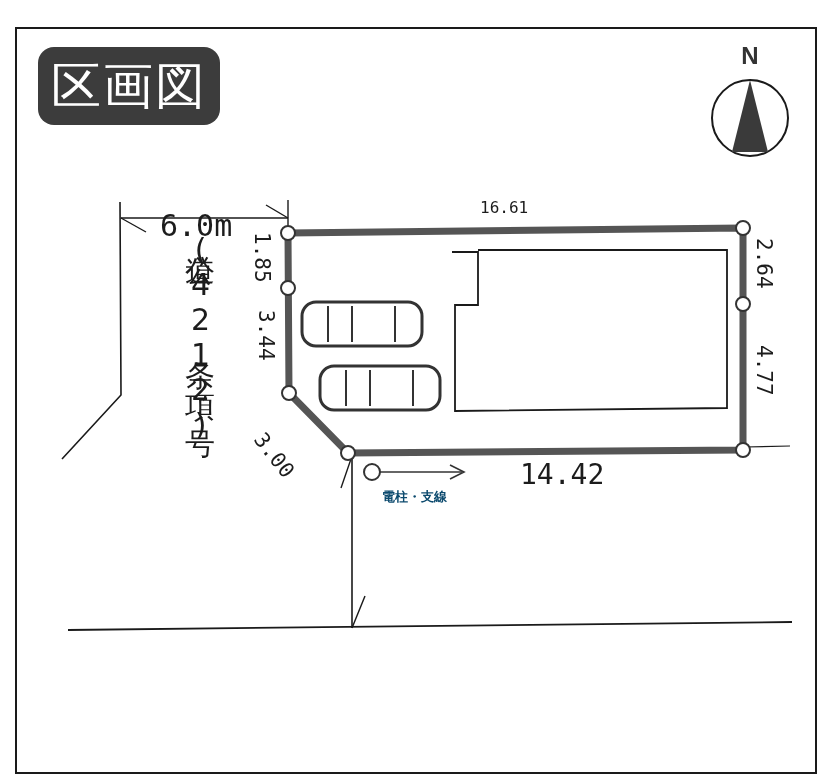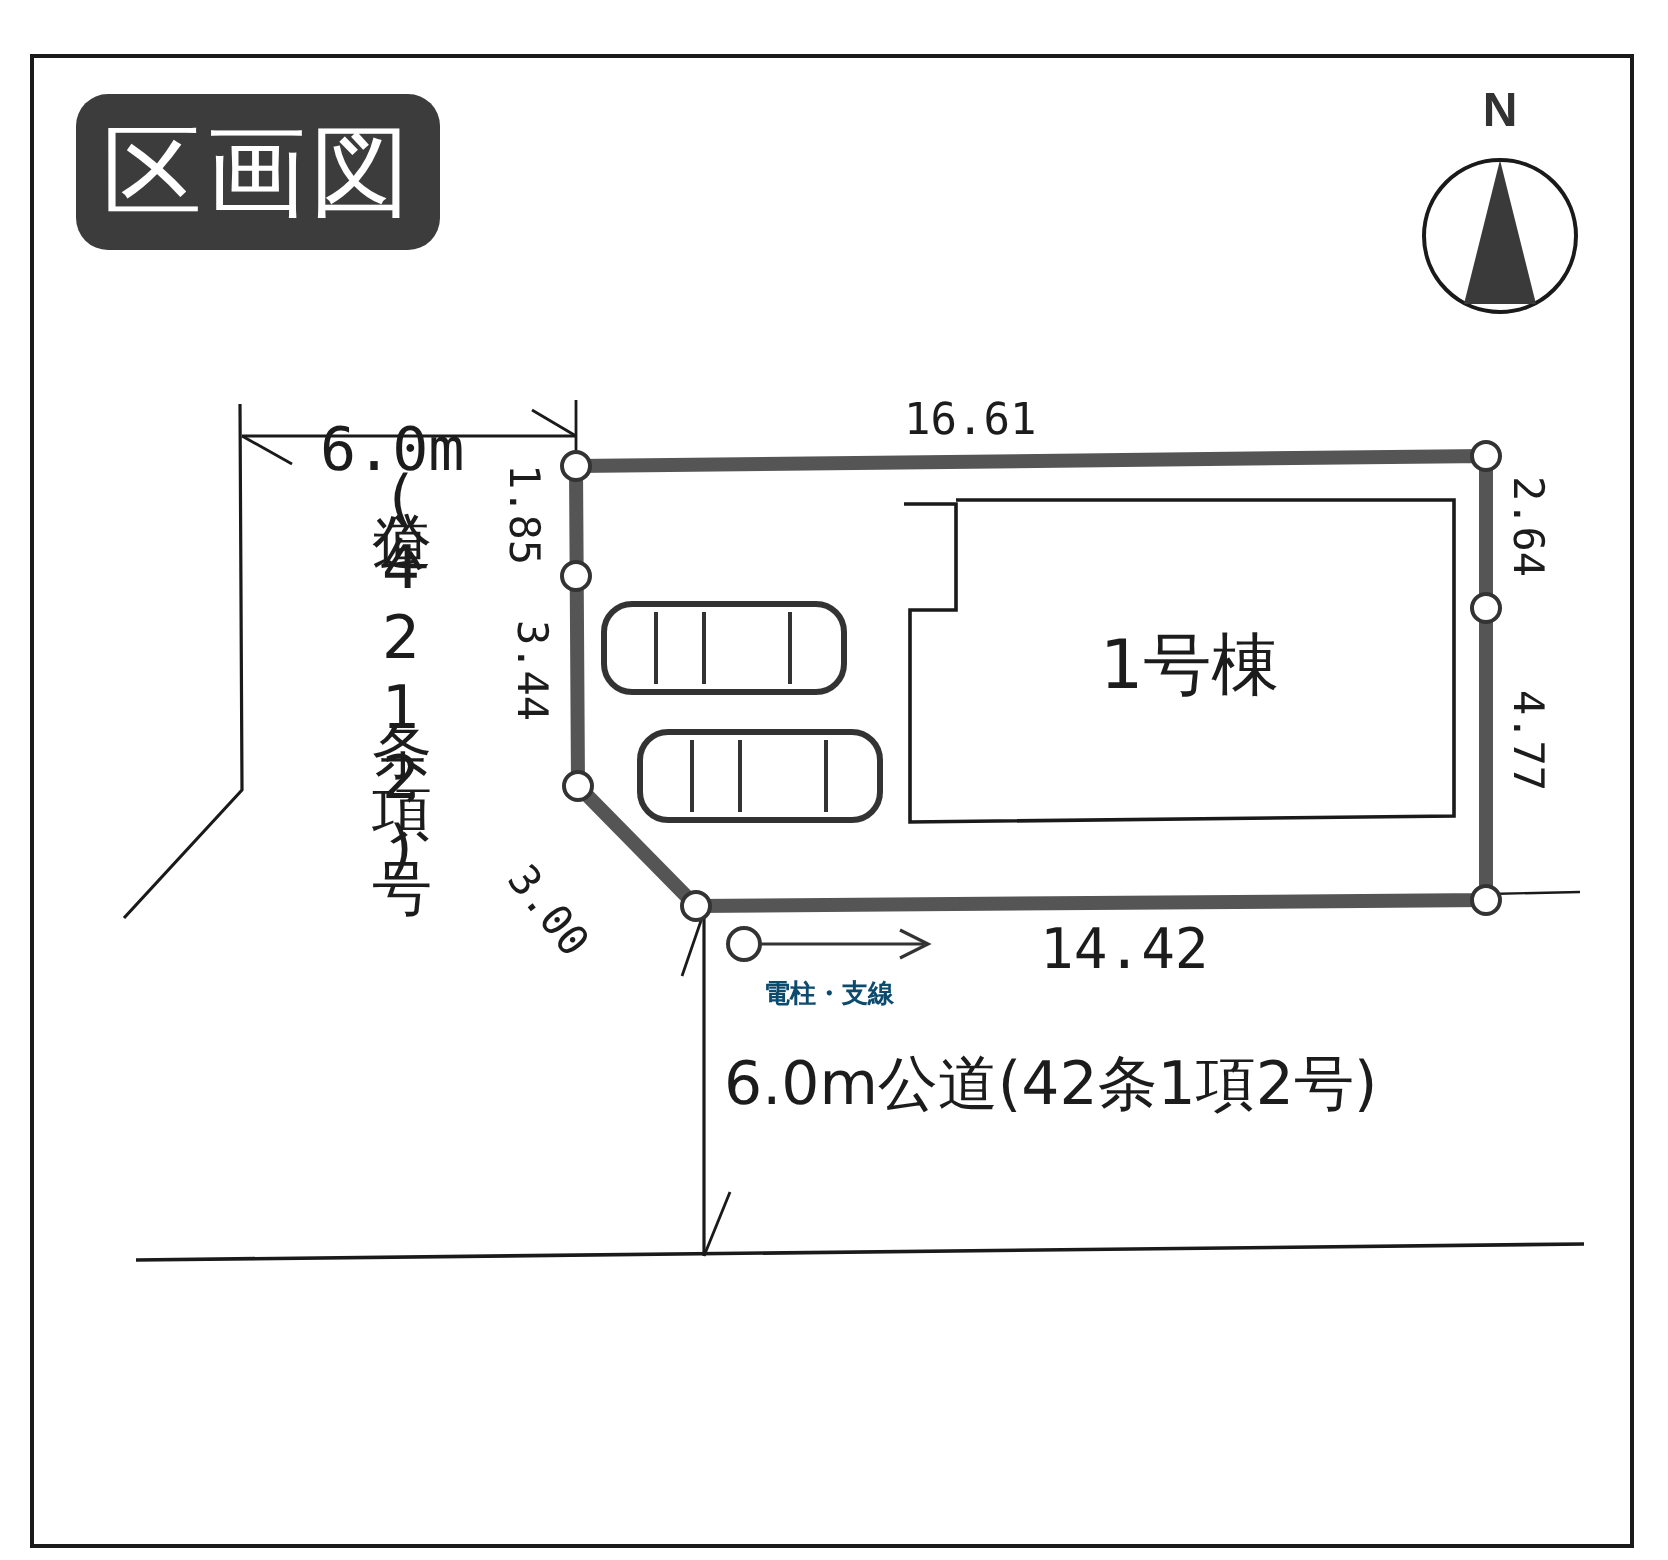--- a/index.html
+++ b/index.html
@@ -10,21 +10,21 @@
     .title-badge { position: absolute; left: 38px; top: 47px; width: 182px; height: 78px;
                    background: #3c3c3c; border-radius: 16px; }
     .title-text { position: absolute; left: 38px; top: 47px; width: 182px; height: 78px;
                   display: flex; align-items: center; justify-content: center;
                   color: #ffffff; font-size: 50px; letter-spacing: 2px;
                   font-family: "DejaVu Sans", sans-serif; }
     .north-label { position: absolute; left: 735px; top: 42px; width: 30px; text-align: center;
                    font-weight: bold; font-size: 24px; color: #333; font-family: "Liberation Sans", sans-serif; }
     .lbl { position: absolute; font-family: "DejaVu Sans Mono", monospace; color: #1c1c1c; white-space: nowrap; }
     .road-top-width { left: 160px; top: 176px; font-size: 30px; margin-top: 32px; }
-    .dim-top { left: 452px; top: 198px; font-size: 22px; }
+    .dim-top { left: 480px; top: 198px; font-size: 16px; }
     .dim-bottom { left: 520px; top: 458px; font-size: 28px; }
     .dim-vert { writing-mode: vertical-rl; font-size: 21px; }
     .dim-185 { left: 250px; top: 232px; }
     .dim-344 { left: 254px; top: 310px; }
     .dim-264 { left: 752px; top: 238px; }
     .dim-477 { left: 752px; top: 345px; }
     .dim-300 { left: 268px; top: 428px; font-size: 21px; transform: rotate(52deg); transform-origin: left top; }
     .road-left { position: absolute; left: 178px; top: 232px; width: 44px; font-size: 30px;
                  writing-mode: vertical-rl; text-orientation: upright; letter-spacing: 0px;
                  font-family: "DejaVu Sans", sans-serif; color: #1c1c1c; line-height: 44px; }
@@ -99,16 +99,14 @@
   <div class="lbl road-top-width">6.0m</div>
   <div class="lbl dim-top">16.61</div>
   <div class="lbl dim-bottom">14.42</div>
   <div class="lbl dim-vert dim-185">1.85</div>
   <div class="lbl dim-vert dim-344">3.44</div>
   <div class="lbl dim-vert dim-264">2.64</div>
   <div class="lbl dim-vert dim-477">4.77</div>
   <div class="lbl dim-300">3.00</div>
 
   <div class="road-left">公道(42条1項2号)</div>
-  <div class="road-bottom">6.0m公道(42条1項2号)</div>
   <div class="pole-label">電柱・支線</div>
-  <div class="building-label">1号棟</div>
 </div>
 
 </body></html>

